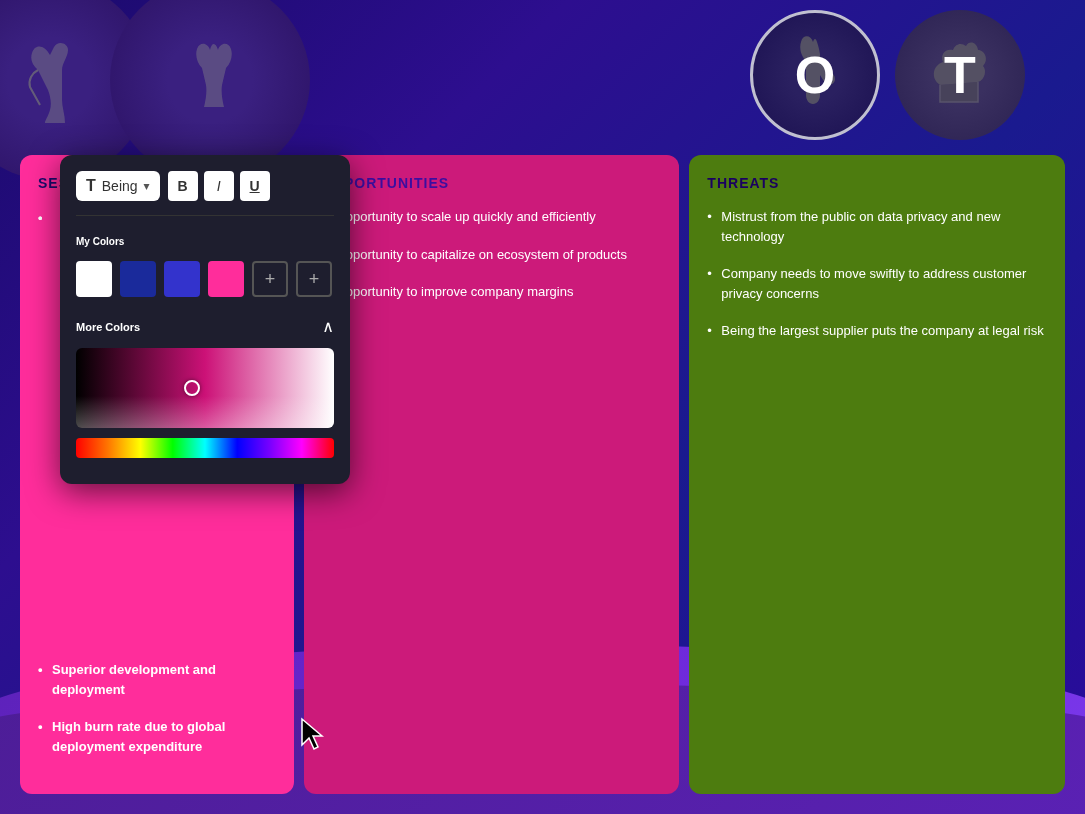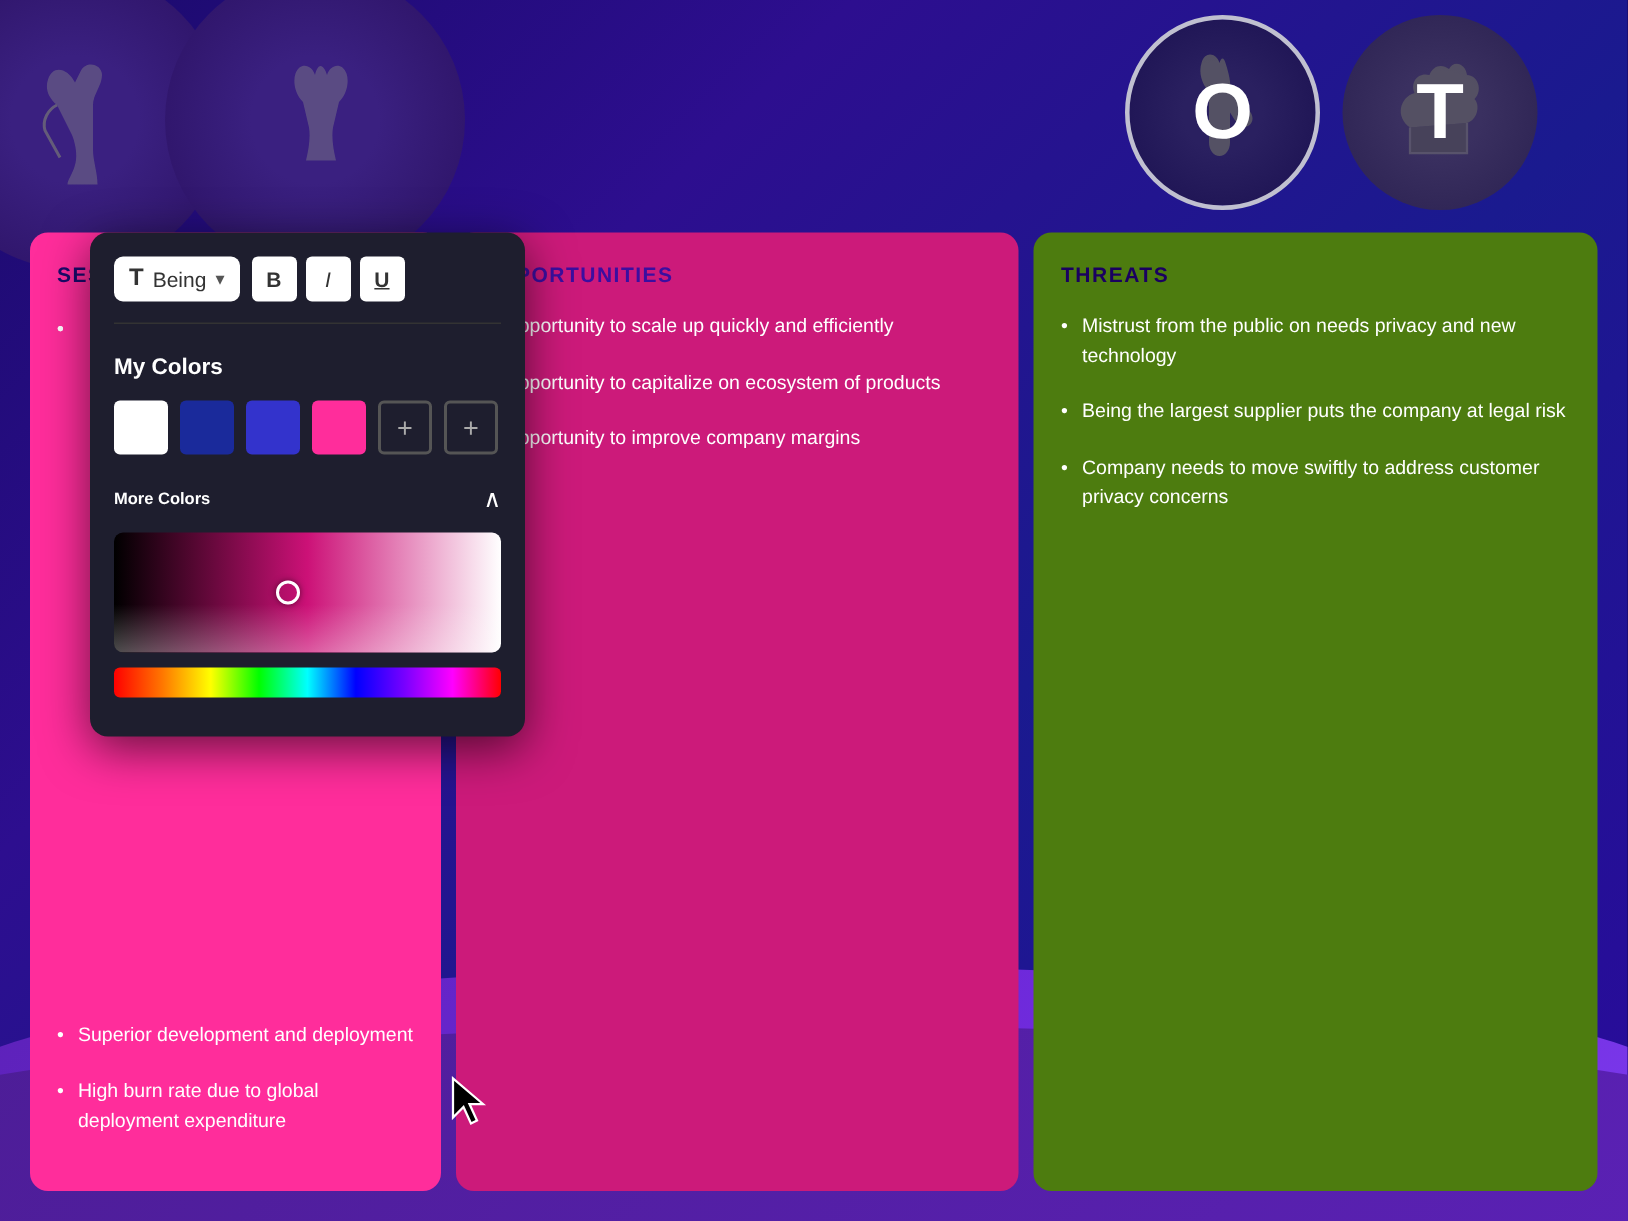--- a/index.html
+++ b/index.html
@@ -240,21 +240,21 @@
       font-weight: bold;
       font-size: 14px;
       color: #333;
       border: none;
     }
 
     .fmt-btn.italic { font-style: italic; font-weight: normal; }
     .fmt-btn.underline { text-decoration: underline; }
 
     .section-label {
-      font-size: 15px;
+      font-size: 10px;
       font-weight: 600;
       color: white;
       margin-bottom: 14px;
     }
 
     .my-colors-row {
       display: flex;
       align-items: center;
       gap: 8px;
       margin-bottom: 20px;
@@ -425,43 +425,43 @@
   </div>
 
   <div class="columns-area">
 
     <div class="swot-column first-partial weaknesses">
       <div class="col-header">SES</div>
       <ul class="bullet-list">
         <li></li>
         <li></li>
       </ul>
-      <div style="margin-top: auto; position: absolute; bottom: 20px; left: 18px; right: 18px;">
+      <div style="margin-top: auto; position: absolute; bottom: 20px; left: 18px; right: 18px; font-weight: bold;">
         <ul class="bullet-list">
           <li>Superior development and deployment</li>
           <li>High burn rate due to global deployment expenditure</li>
         </ul>
       </div>
     </div>
 
     <div class="swot-column opportunities">
       <div class="col-header opp">OPPORTUNITIES</div>
       <ul class="bullet-list">
         <li>Opportunity to scale up quickly and efficiently</li>
         <li>Opportunity to capitalize on ecosystem of products</li>
         <li>Opportunity to improve company margins</li>
       </ul>
     </div>
 
     <div class="swot-column threats">
       <div class="col-header thr">THREATS</div>
       <ul class="bullet-list">
-        <li>Mistrust from the public on needs privacy and new technology</li>
+        <li>Mistrust from the public on data privacy and new technology</li>
+        <li>Company needs to move swiftly to address customer privacy concerns</li>
         <li>Being the largest supplier puts the company at legal risk</li>
-        <li>Company needs to move swiftly to address customer privacy concerns</li>
       </ul>
     </div>
 
   </div>
 
   <div class="color-picker-popup">
 
     <div class="toolbar-row">
       <div class="font-selector">
         <span class="font-t-icon">T</span>

